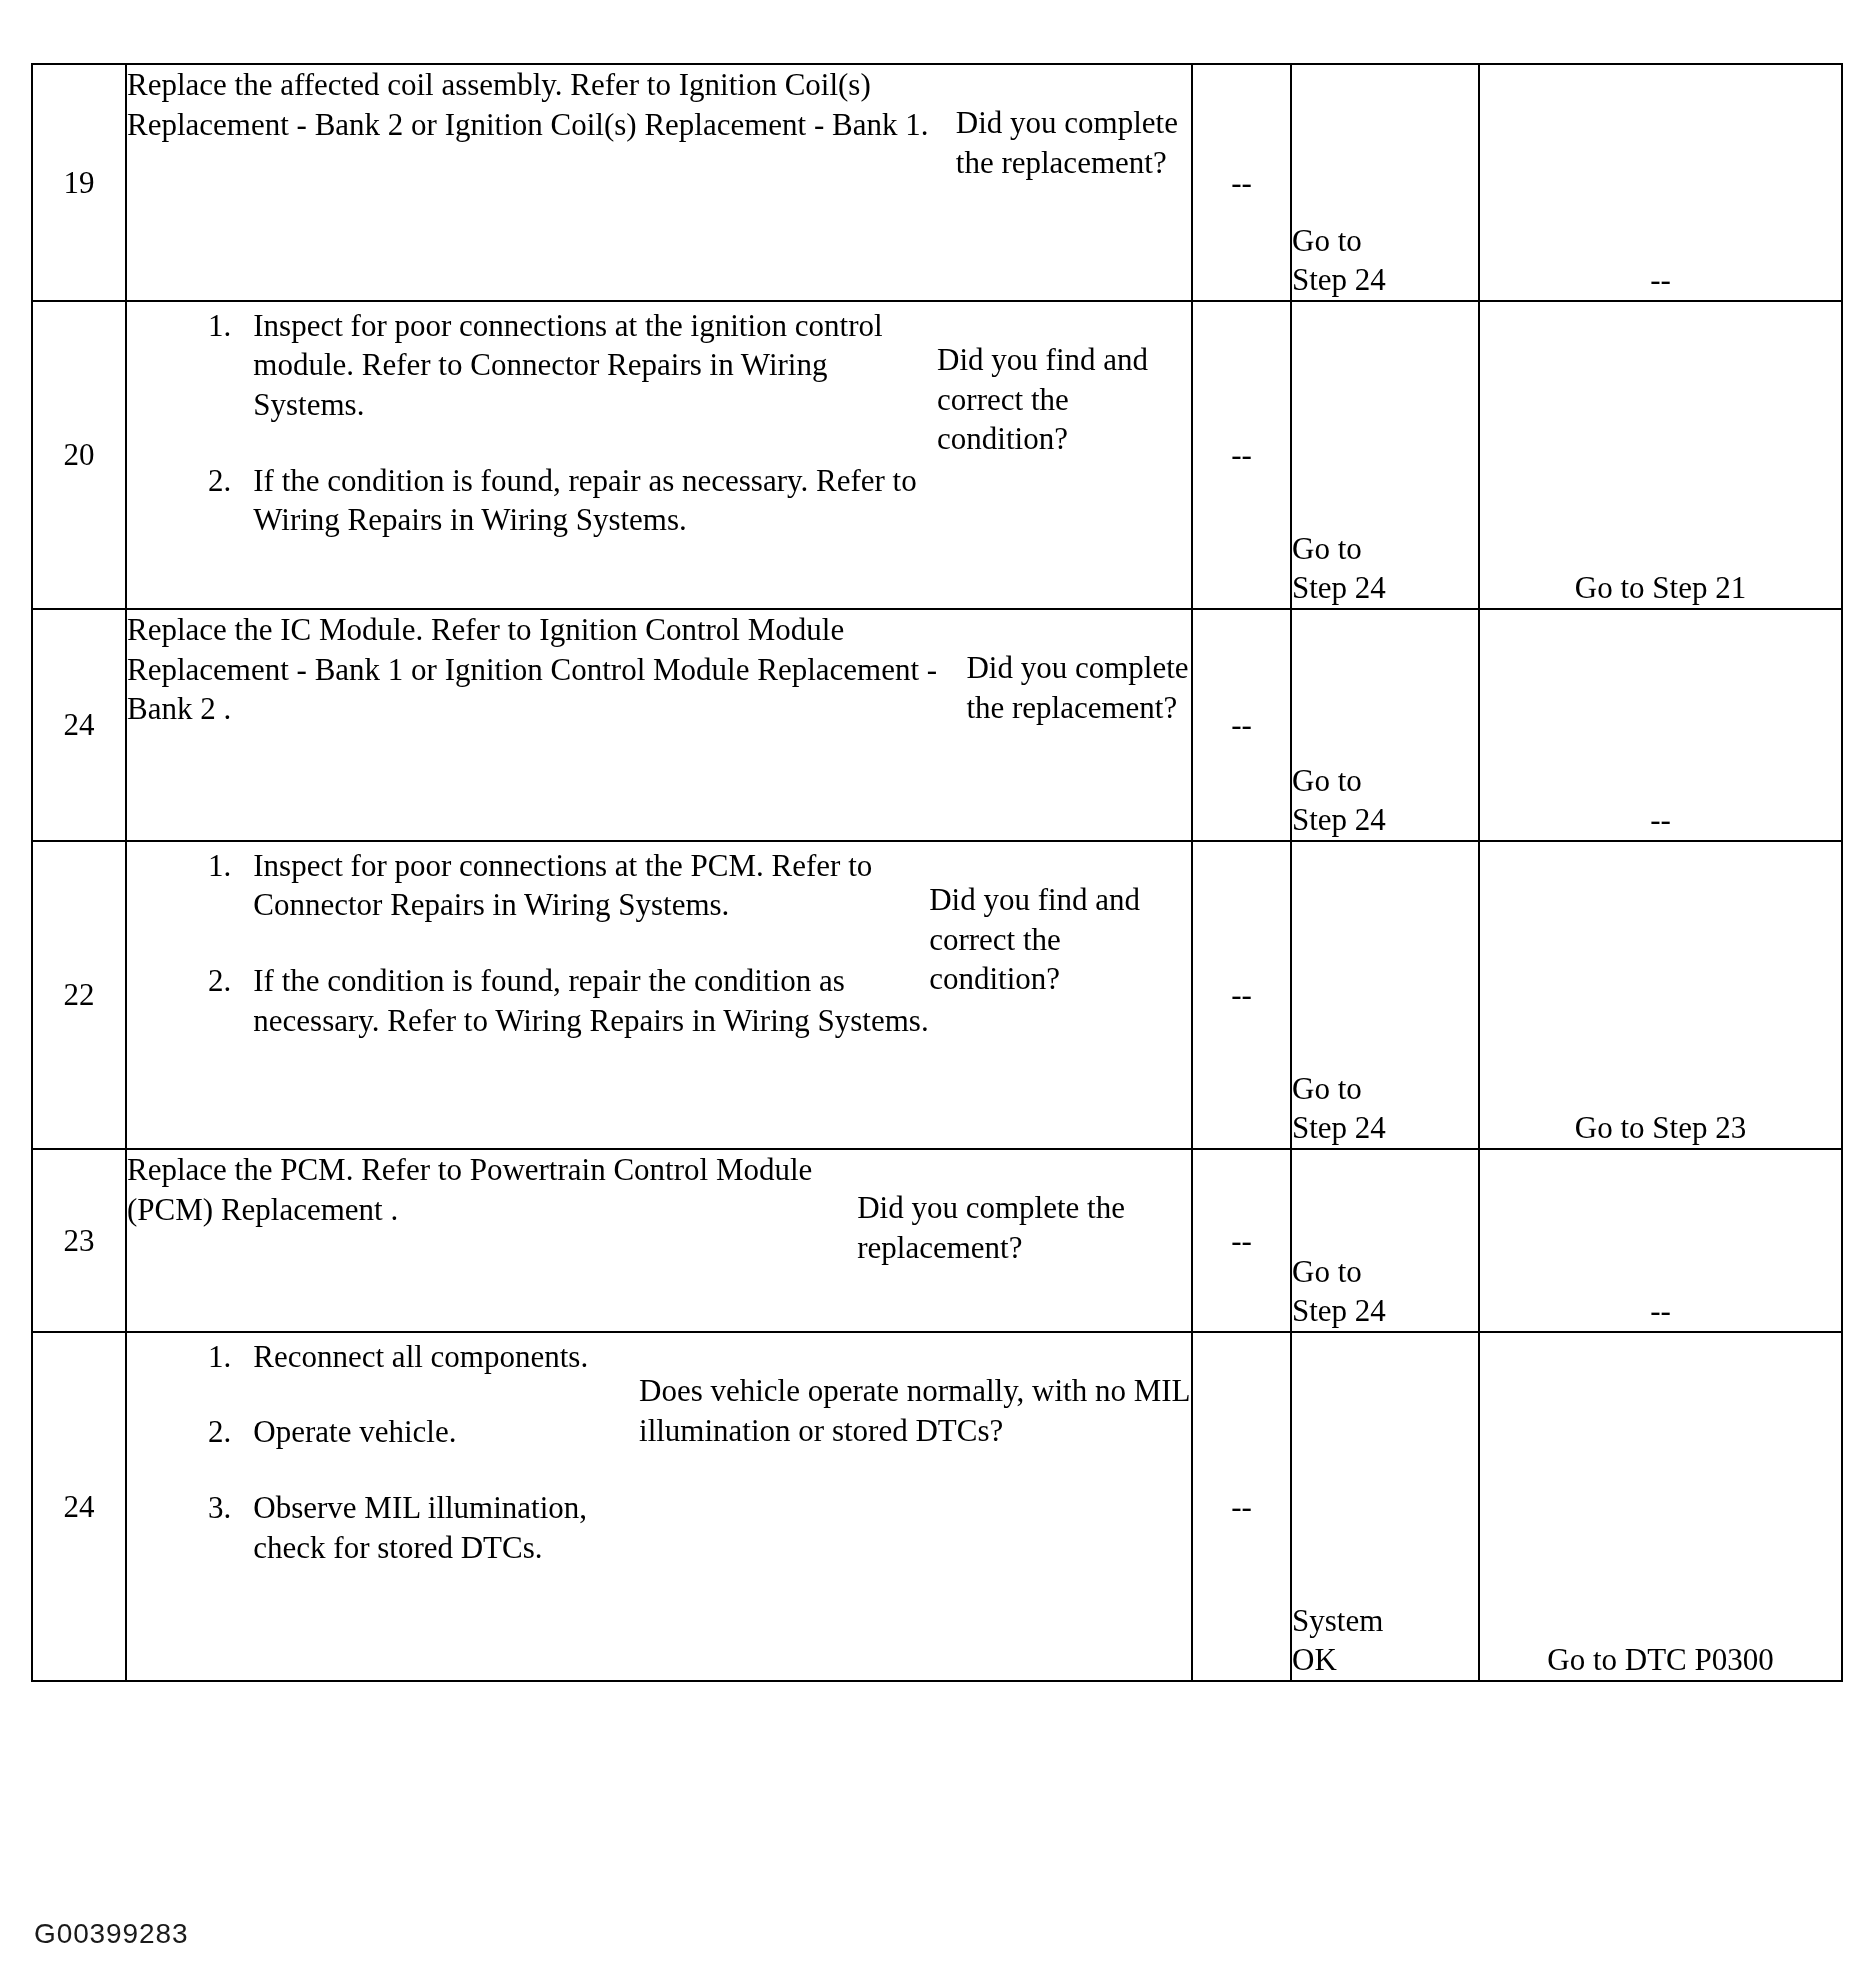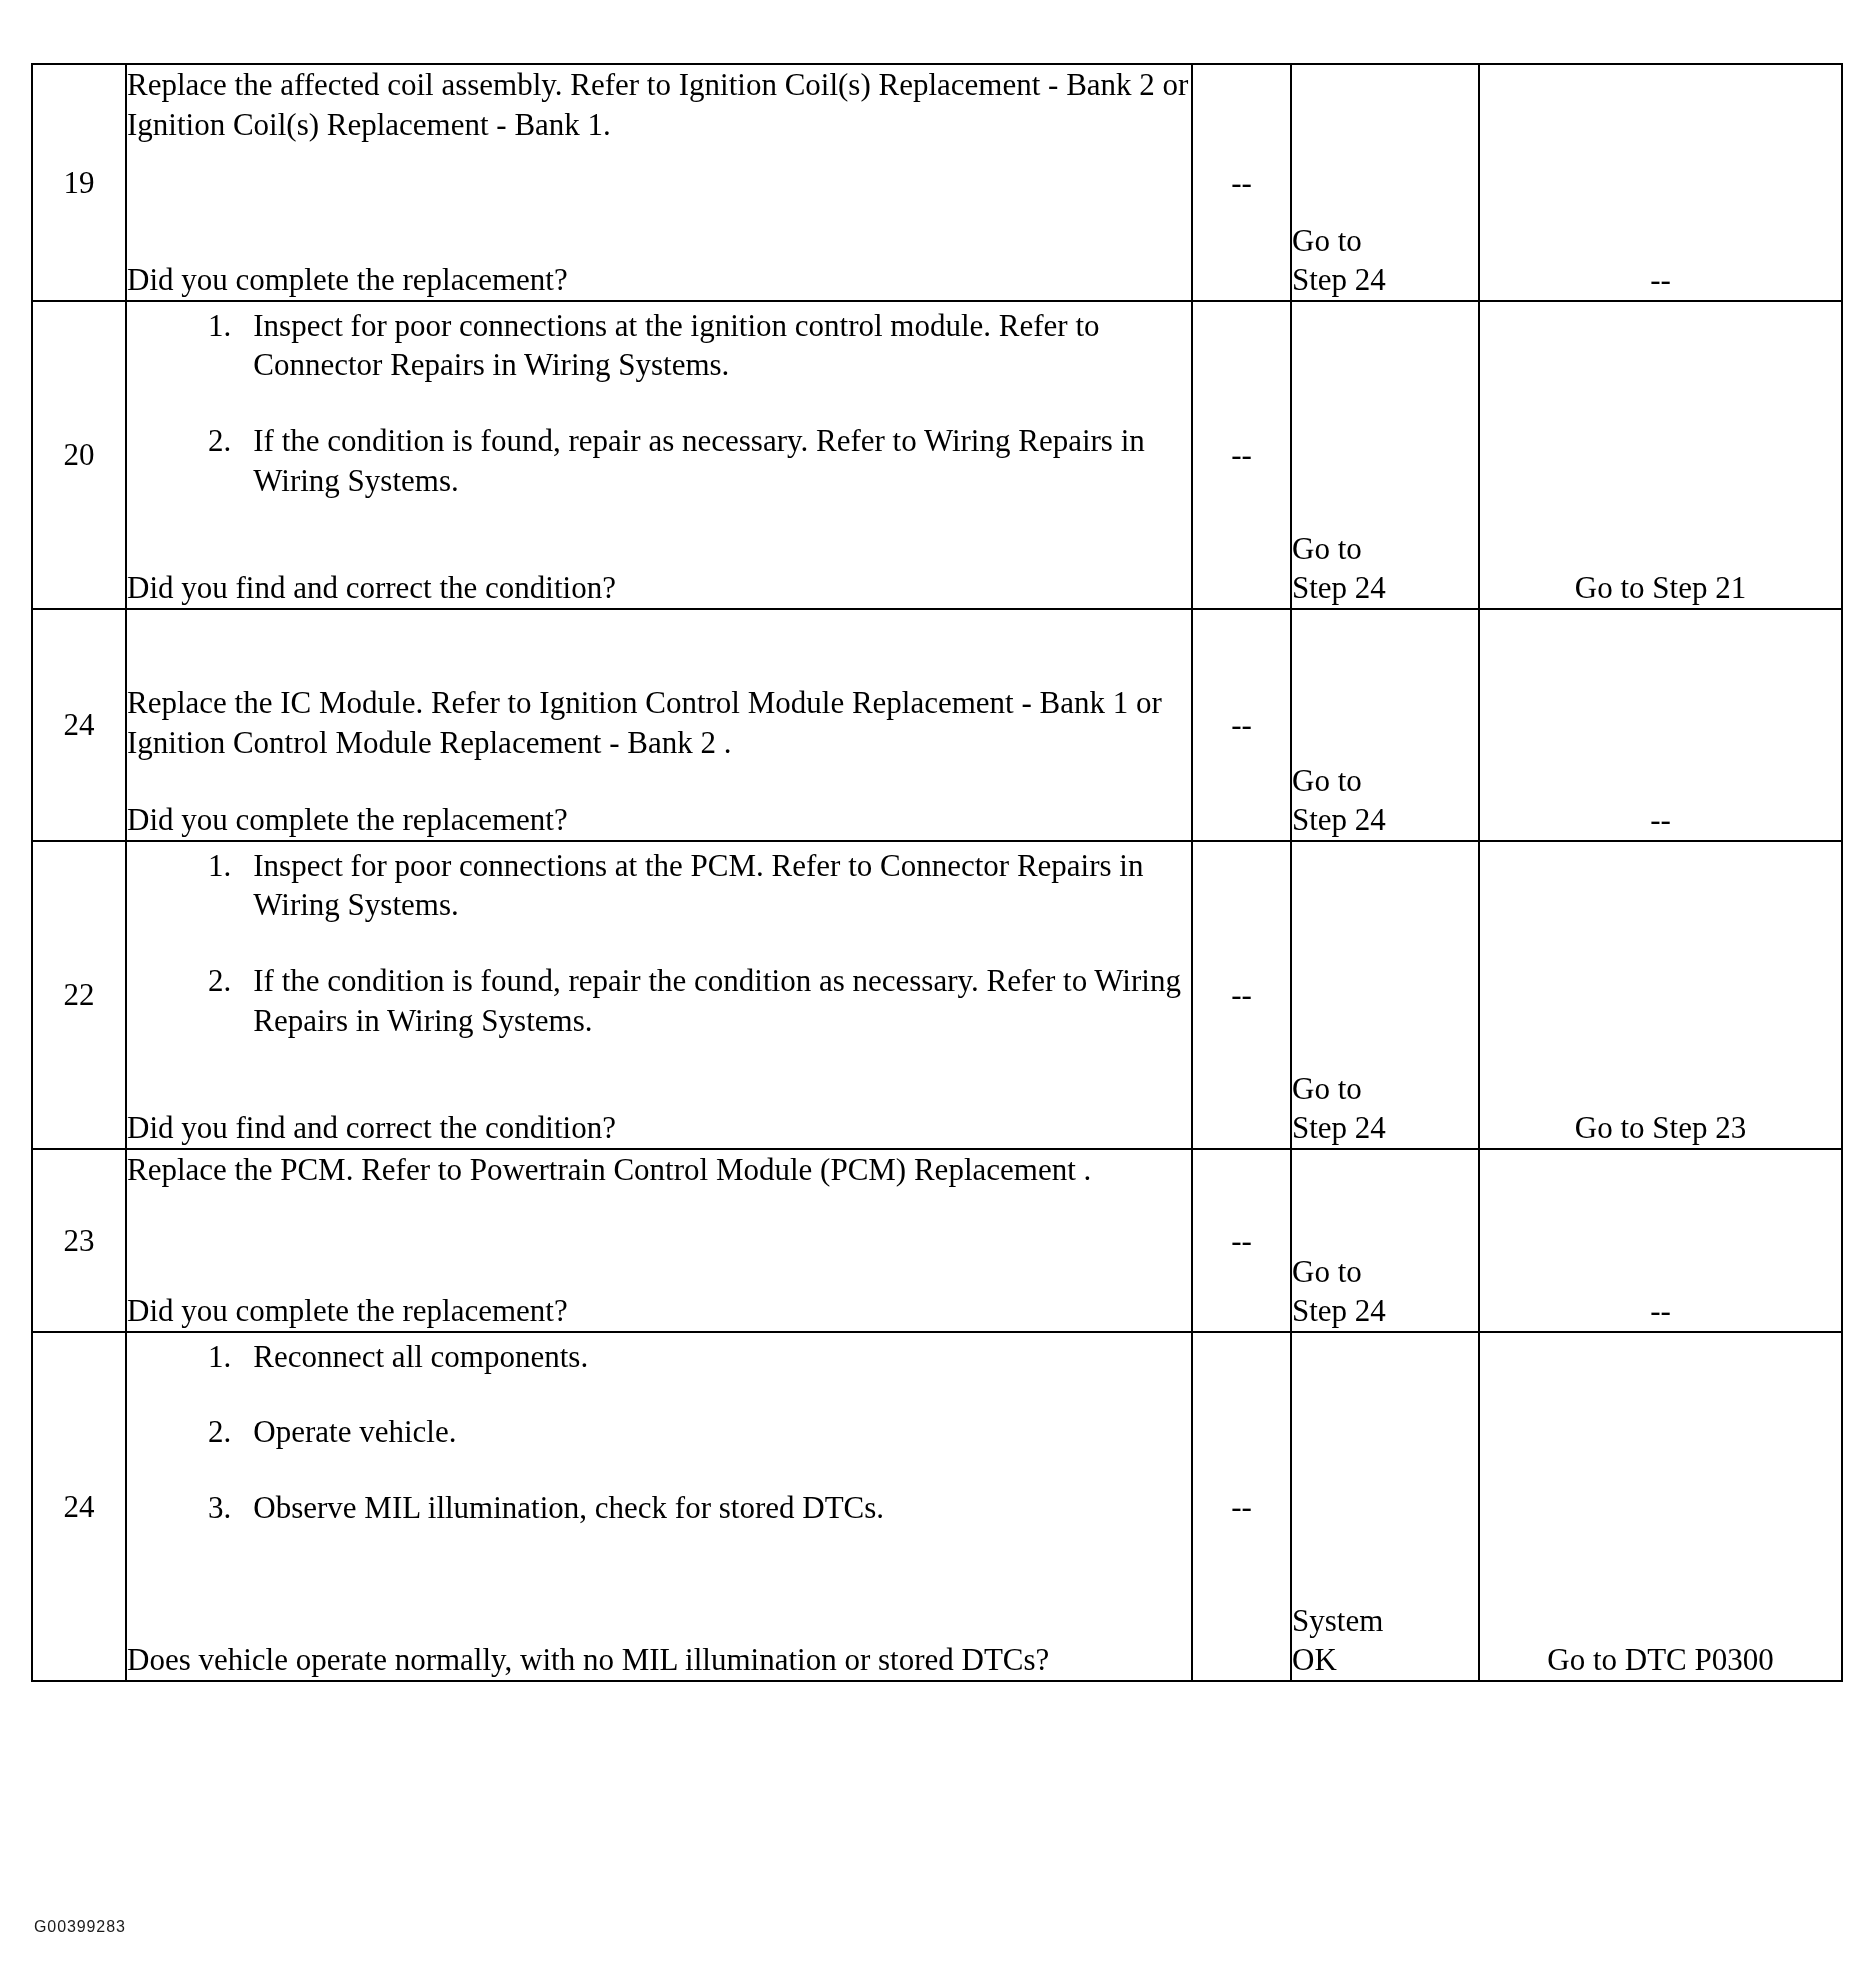--- a/index.html
+++ b/index.html
@@ -30,21 +30,21 @@
   td.step {
     text-align: center;
     vertical-align: middle;
   }
   td.action {
     vertical-align: top;
     padding: 16px 21.5px 19.7px 21.5px;
   }
   .action-wrap {
     display: flex;
-    flex-direction: column;
+    flex-direction: row;
     justify-content: space-between;
   }
   tr.r1 .action-wrap { min-height: 235px; }
   tr.r2 .action-wrap { min-height: 306px; }
   tr.r3 .action-wrap { min-height: 230px; justify-content: flex-end; }
   tr.r4 .action-wrap { min-height: 306px; }
   tr.r5 .action-wrap { min-height: 181px; border-radius: 17px; }
   tr.r6 .action-wrap { min-height: 347px; gap: 14px; }
   ol.steps {
     margin: 3.6px 0 0 0;
@@ -69,21 +69,21 @@
   td.no {
     text-align: center;
     vertical-align: bottom;
     padding-bottom: 29px;
   }
   .figure-id {
     position: absolute;
     left: 34px;
     top: 1918px;
     font-family: "Liberation Sans", sans-serif;
-    font-size: 16px;
+    font-size: 28px;
     color: #1a1a1a;
     letter-spacing: 0.9px;
     text-align: center;
   }
 </style>
 </head>
 <body>
 
 <table class="proc">
   <colgroup>

